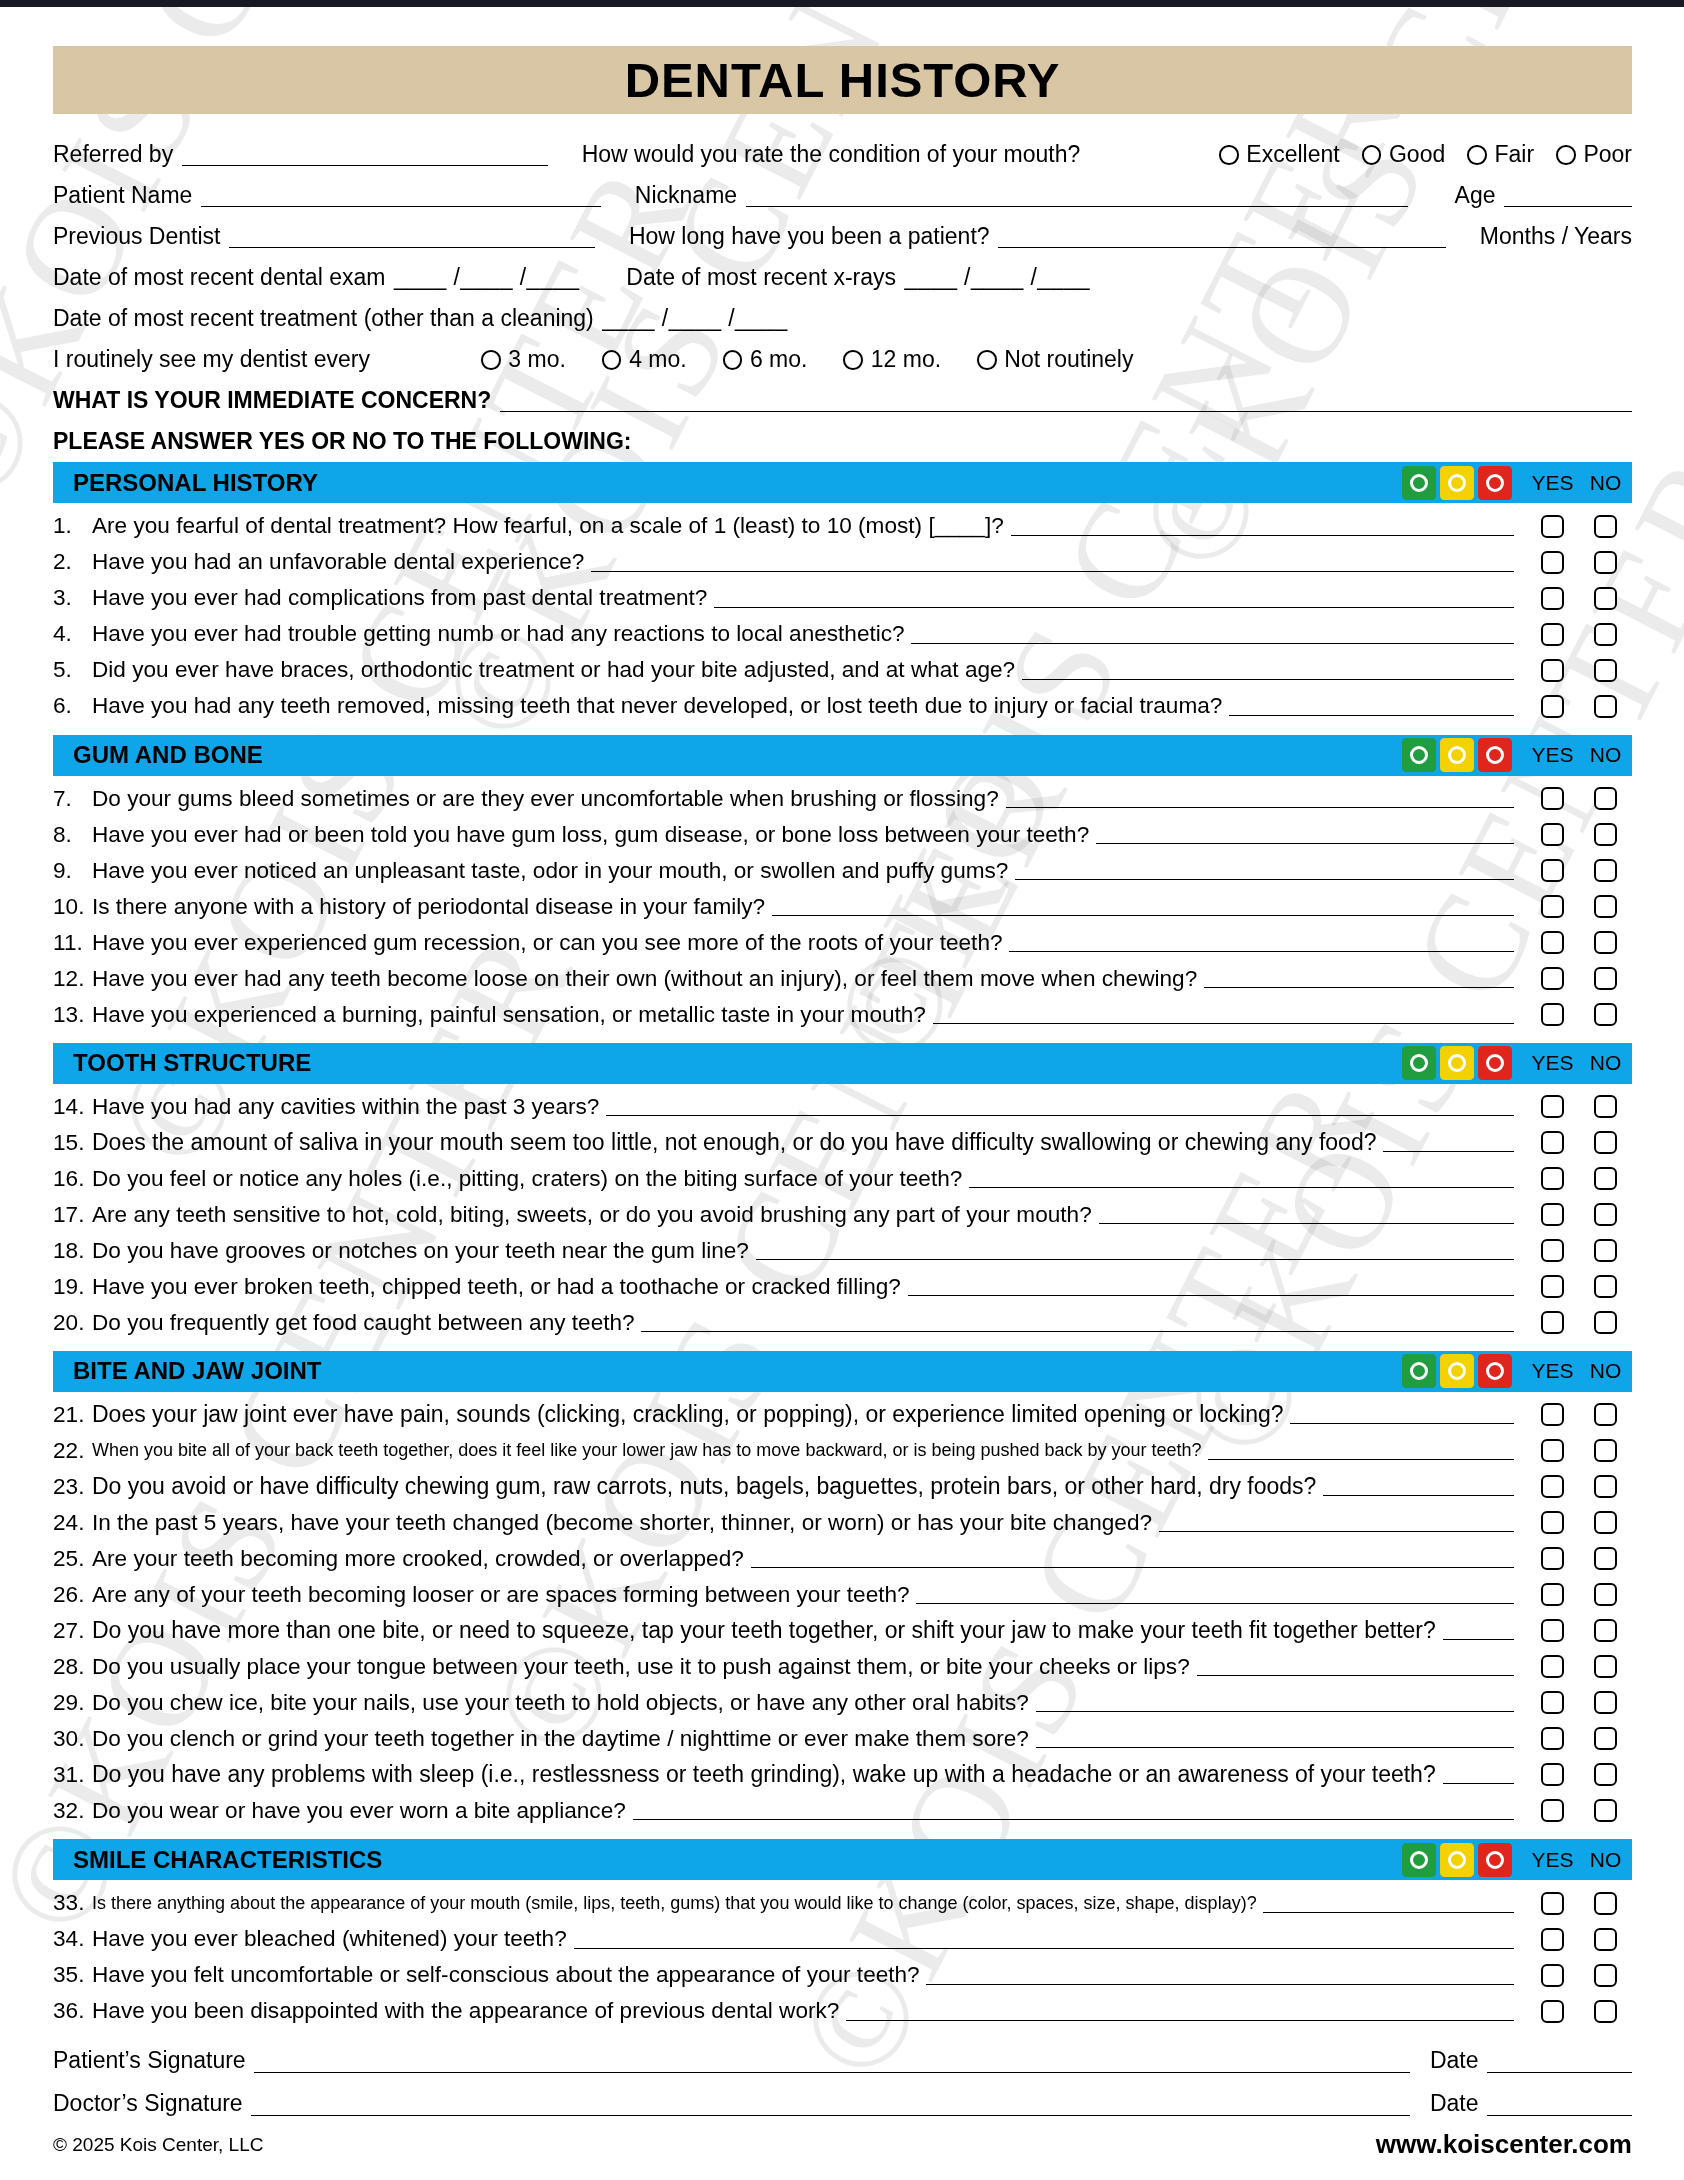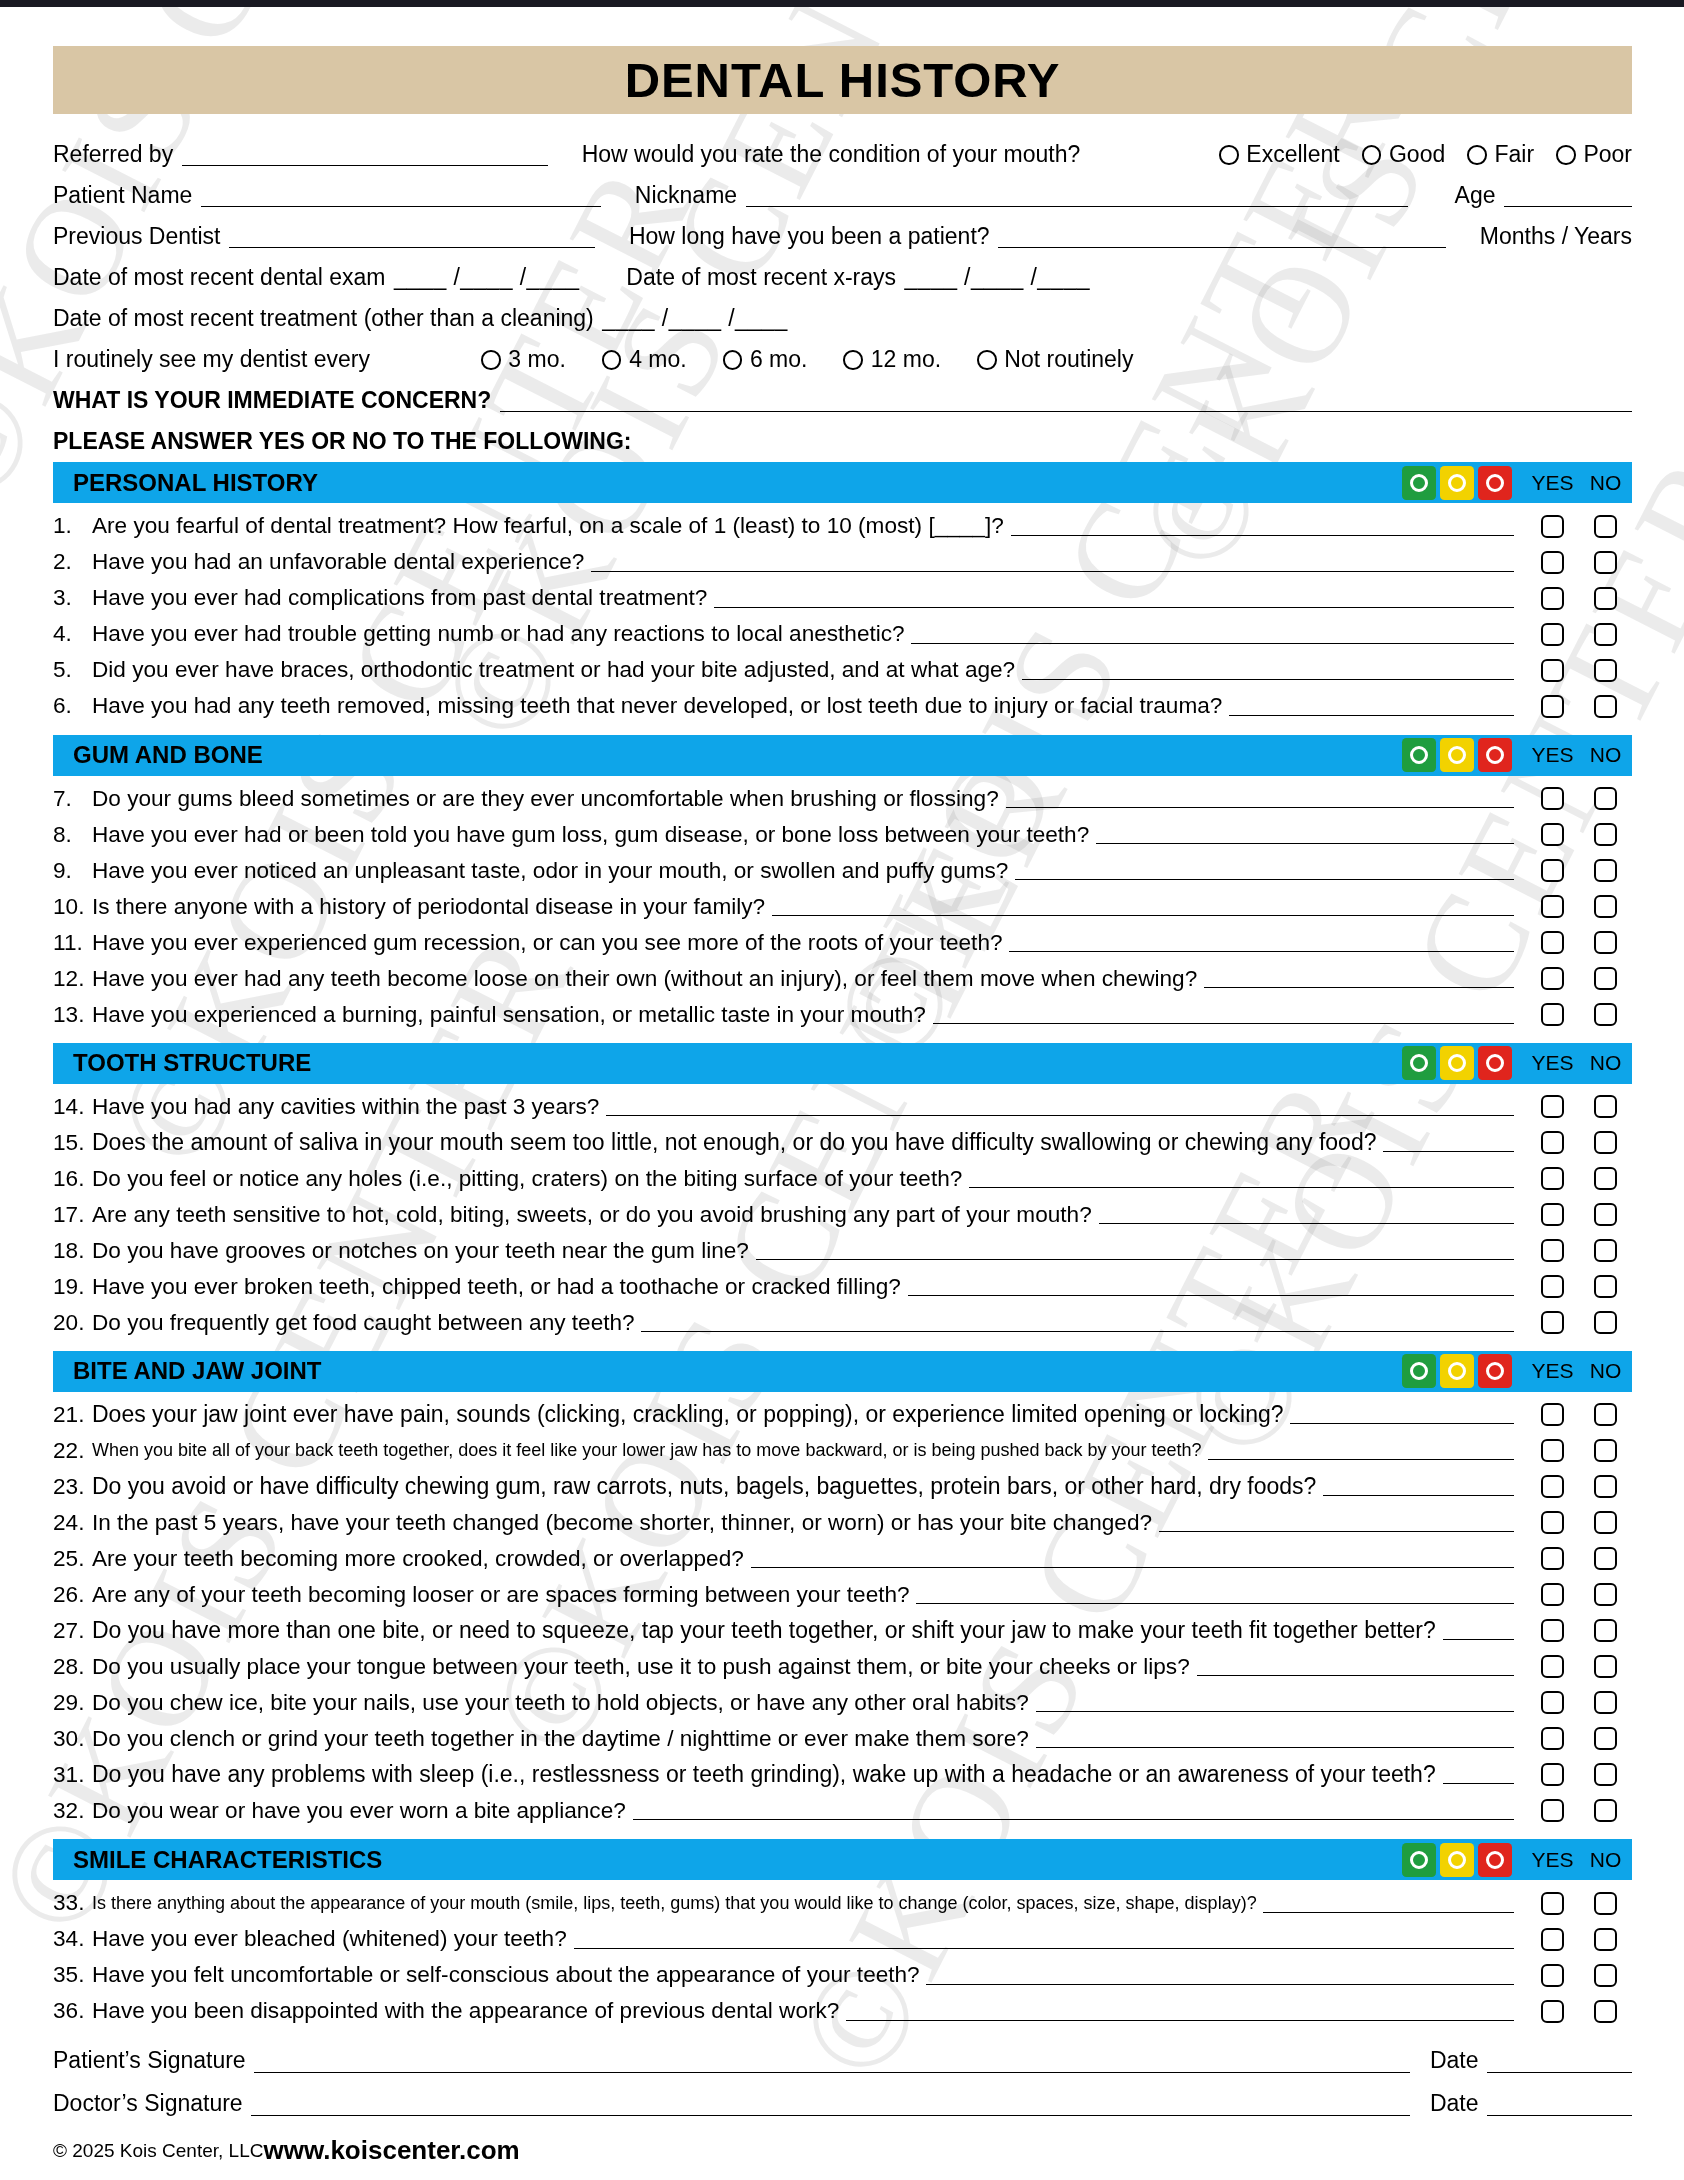--- a/index.html
+++ b/index.html
@@ -43,21 +43,21 @@
   .q-text{white-space:nowrap;flex-shrink:1;min-width:0;overflow:hidden}
   .q-text.tight{font-size:23px}
   .q-text.tightest{font-size:18px}
   .q-line{flex:1;min-width:15.3px;border-bottom:1.7px solid #000;align-self:flex-end;margin:0 12px 8.5px 6.8px;height:0}
   .q-boxes{display:flex;flex:none}
   .q-cell{width:53px;display:flex;justify-content:center}
   .checkbox{width:23px;height:23px;border:2.6px solid #000;border-radius:6px;background:#fff;cursor:pointer}
 
   .sig-row{display:flex;align-items:center;height:43px;font-size:23px;white-space:nowrap}
   .sig-block{margin-top:8.5px}
-  .footer{display:flex;justify-content:flex-start;align-items:center;margin-top:10px}
+  .footer{display:flex;justify-content:space-between;align-items:center;margin-top:4px}
   .copyright{font-size:19px}
   .website{font-size:26px;font-weight:700}
 </style>
 </head>
 <body>
 
 <div class="topbar"></div>
 
 <div class="wm-layer">
   <span class="wm" style="left:-51px;top:409px">©KOIS CENTER</span>

